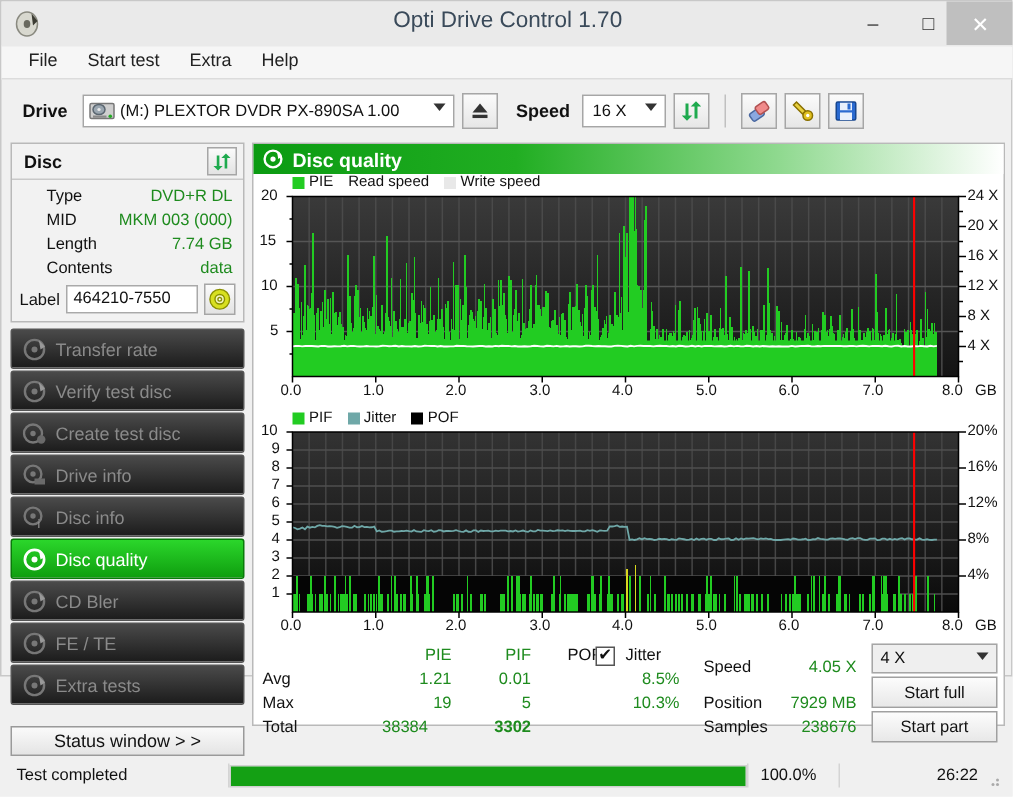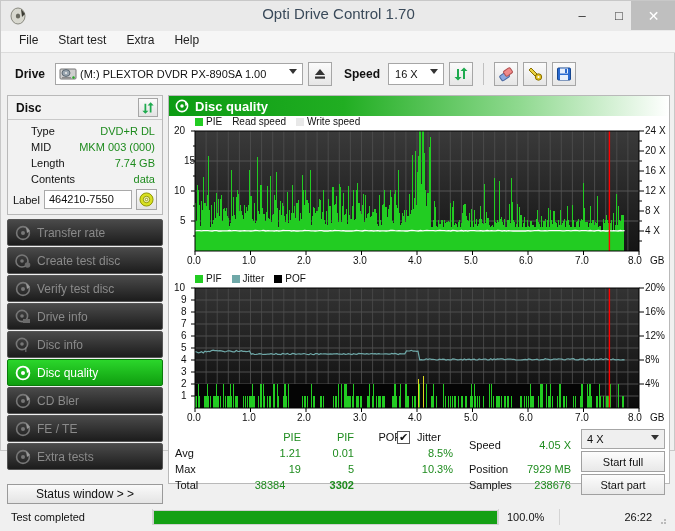--- a/index.html
+++ b/index.html
@@ -362,36 +362,36 @@
             <circle cx="8" cy="8" r="6.4" fill="none" stroke="#777" stroke-width="1.6"></circle>
             <circle cx="8" cy="8" r="2" fill="#777"></circle>
             <path d="M11 2 L15 6 L12 8 Z" fill="#999"></path>
           </svg>
       </span>
       <span class="nav-label">Transfer rate</span>
     </div>
     <div class="nav-btn">
       <span class="nav-icon">
         <svg width="16" height="16" viewBox="0 0 16 16">
+            <circle cx="8" cy="8" r="6.4" fill="none" stroke="#777" stroke-width="1.6"></circle>
+            <circle cx="8" cy="8" r="2" fill="#777"></circle>
+            <path d="M11 2 L15 6 L12 8 Z" fill="#999"></path>
+          </svg>
+      </span>
+      <span class="nav-label">Verify test disc</span>
+    </div>
+    <div class="nav-btn">
+      <span class="nav-icon">
+        <svg width="16" height="16" viewBox="0 0 16 16">
             <circle cx="7" cy="8" r="6" fill="none" stroke="#777" stroke-width="1.6"></circle>
             <circle cx="7" cy="8" r="1.8" fill="#777"></circle>
             <circle cx="12.5" cy="12" r="2.8" fill="#6a6a6a"></circle>
           </svg>
       </span>
       <span class="nav-label">Create test disc</span>
-    </div>
-    <div class="nav-btn">
-      <span class="nav-icon">
-        <svg width="16" height="16" viewBox="0 0 16 16">
-            <circle cx="8" cy="8" r="6.4" fill="none" stroke="#777" stroke-width="1.6"></circle>
-            <circle cx="8" cy="8" r="2" fill="#777"></circle>
-            <path d="M11 2 L15 6 L12 8 Z" fill="#999"></path>
-          </svg>
-      </span>
-      <span class="nav-label">Verify test disc</span>
     </div>
     <div class="nav-btn">
       <span class="nav-icon">
         <svg width="16" height="16" viewBox="0 0 16 16">
             <circle cx="7" cy="7" r="5.6" fill="none" stroke="#777" stroke-width="1.6"></circle>
             <circle cx="7" cy="7" r="1.8" fill="#777"></circle>
             <rect x="8" y="10" width="7" height="4" fill="#6a6a6a"></rect>
           </svg>
       </span>
       <span class="nav-label">Drive info</span>
@@ -1137,21 +1137,21 @@
           <line x1="192.5" y1="135" x2="192.5" y2="139"></line>
           <line x1="248" y1="135" x2="248" y2="139"></line>
           <line x1="303.5" y1="135" x2="303.5" y2="139"></line>
           <line x1="359" y1="135" x2="359" y2="139"></line>
           <line x1="414.5" y1="135" x2="414.5" y2="139"></line>
           <line x1="470" y1="135" x2="470" y2="139"></line>
         </g>
       </svg>
 
       <div class="axis-lbl" style="left:5px; top:9px;">20</div>
-      <div class="axis-lbl" style="left:15px; top:39px;">15</div>
+      <div class="axis-lbl" style="left:4px; top:39px;">15</div>
       <div class="axis-lbl" style="left:5px; top:69px;">10</div>
       <div class="axis-lbl" style="left:11px; top:99px;">5</div>
 
       <div class="axis-lbl" style="left:476px; top:9px;">24 X</div>
       <div class="axis-lbl" style="left:476px; top:29px;">20 X</div>
       <div class="axis-lbl" style="left:476px; top:49px;">16 X</div>
       <div class="axis-lbl" style="left:476px; top:69px;">12 X</div>
       <div class="axis-lbl" style="left:476px; top:89px;">8 X</div>
       <div class="axis-lbl" style="left:476px; top:109px;">4 X</div>
 

